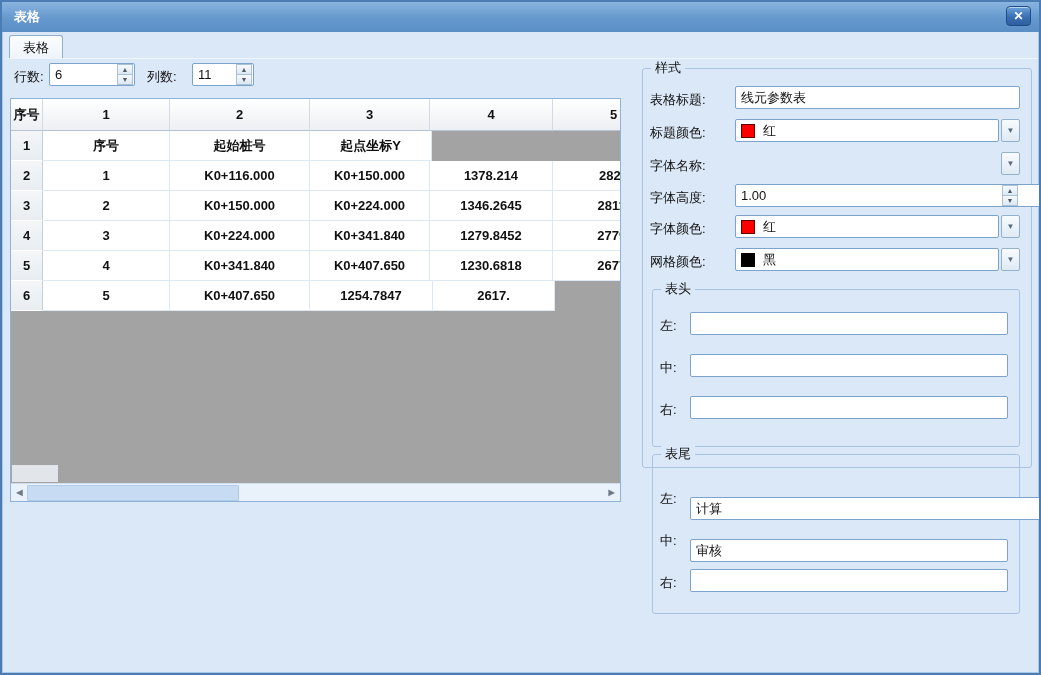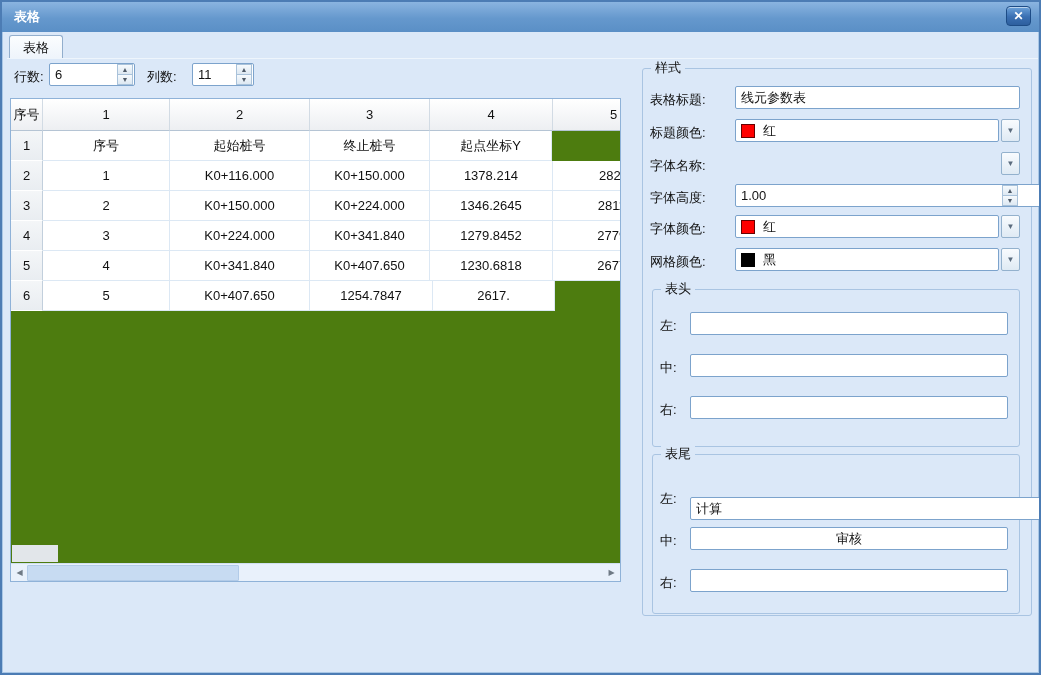--- a/index.html
+++ b/index.html
@@ -31,22 +31,22 @@
   .spinb+.spinb{border-top:none;}
   .combofield{position:absolute;height:23px;background:#fff;border:1px solid #7ca3cc;border-radius:2px;
     display:flex;align-items:center;padding:0 5px;}
   .swatch{display:inline-block;width:14px;height:14px;border:1px solid rgba(0,0,0,.6);margin-right:8px;}
   .dropbtn{position:absolute;width:19px;height:23px;border:1px solid #93b1cd;border-radius:2px;
     background:linear-gradient(#f8fbfe,#dfeaf4);text-align:center;line-height:21px;
     font-size:8px;color:#5a6b7e;cursor:pointer;}
   .group{position:absolute;border:1px solid #a9c4e2;border-radius:3px;}
   .glabel{position:absolute;top:-9px;left:8px;background:#dbe8f8;padding:0 4px;line-height:16px;}
   
-  .grid{position:absolute;left:8px;top:96px;width:611px;height:484px;background:#4d7c0f;
-    border:1px solid #8fb2d8;overflow:hidden;}
+  .grid{position:absolute;left:8px;top:96px;width:611px;height:404px;background:#a3a3a3;
+    border:1px solid #8fb2d8;overflow:hidden;font-weight:bold;}
   .grow{display:flex;width:664px;}
   .ghead>div{background:linear-gradient(#ffffff,#edeff2);border-right:1px solid #d2dbe4;
     border-bottom:1px solid #b5c4d4;height:32px;line-height:31px;text-align:center;}
   .gcorner{width:32px;flex:none;}
   .c1{width:127px;flex:none;}
   .c2{width:140px;flex:none;}
   .c3{width:120px;flex:none;}
   .c4{width:123px;flex:none;}
   .c5{width:122px;flex:none;}
   .grh{width:32px;flex:none;background:linear-gradient(#f4f6f8,#e9edf1);
@@ -105,21 +105,20 @@
       <div class="c2">2</div>
       <div class="c3">3</div>
       <div class="c4">4</div>
       <div class="c5">5</div>
     </div>
 
     <div class="grow">
       <div class="grh">1</div>
       <div class="gc c1">序号</div>
       <div class="gc c2">起始桩号</div>
-      <div class="gc c3">终止桩号</div>
       <div class="gc c5">起点坐标Y</div>
     </div>
     <div class="grow">
       <div class="grh">2</div>
       <div class="gc c1">1</div>
       <div class="gc c2">K0+116.000</div>
       <div class="gc c3">K0+150.000</div>
       <div class="gc c4">1378.214</div>
       <div class="gc c5">2822</div>
     </div>
@@ -156,21 +155,21 @@
     </div>
 
     <div class="gcornerbox"></div>
     <div class="hscroll">
       <div class="sarrow left"><span>◀</span></div>
       <div class="sthumb"></div>
       <div class="sarrow right"><span>▶</span></div>
     </div>
   </div>
 
-  <div class="group" style="left:640px;top:66px;width:390px;height:548px">
+  <div class="group" style="left:640px;top:66px;width:390px;height:400px">
     <span class="glabel">样式</span>
   </div>
 
   <span class="lbl" style="left:648px;top:89px">表格标题:</span>
   <input class="txt" style="left: 733px; top: 84px; width: 285px;" value="线元参数表">
 
   <span class="lbl" style="left:648px;top:122px">标题颜色:</span>
   <div class="combofield" style="left:733px;top:117px;width:264px">
     <span class="swatch" style="background: rgb(255, 0, 0);"></span>
     <span>红</span>
@@ -218,21 +217,21 @@
   <input class="txt" style="left: 688px; top: 352px; width: 318px;" value="">
   <span class="lbl" style="left:658px;top:399px">右:</span>
   <input class="txt" style="left: 688px; top: 394px; width: 318px;" value="">
 
   <div class="group" style="left:650px;top:452px;width:368px;height:160px">
     <span class="glabel">表尾</span>
   </div>
   <span class="lbl" style="left:658px;top:488px">左:</span>
   <input class="txt" style="left: 688px; top: 495px; width: 383px;" value="计算">
   <span class="lbl" style="left:658px;top:530px">中:</span>
-  <input class="txt" style="left: 688px; top: 525px; width: 318px; text-align: center;" value="审核">
+  <input class="txt" style="left: 688px; top: 537px; width: 318px;" value="审核">
   <span class="lbl" style="left:658px;top:572px">右:</span>
   <input class="txt" style="left: 688px; top: 567px; width: 318px;" value="">
 
   <div class="btn" style="left:678px">确定</div>
   <div class="btn" style="left:797px">关闭</div>
   <div class="btn" style="left:917px">帮助</div>
 
 </div>
 
 </body></html>

